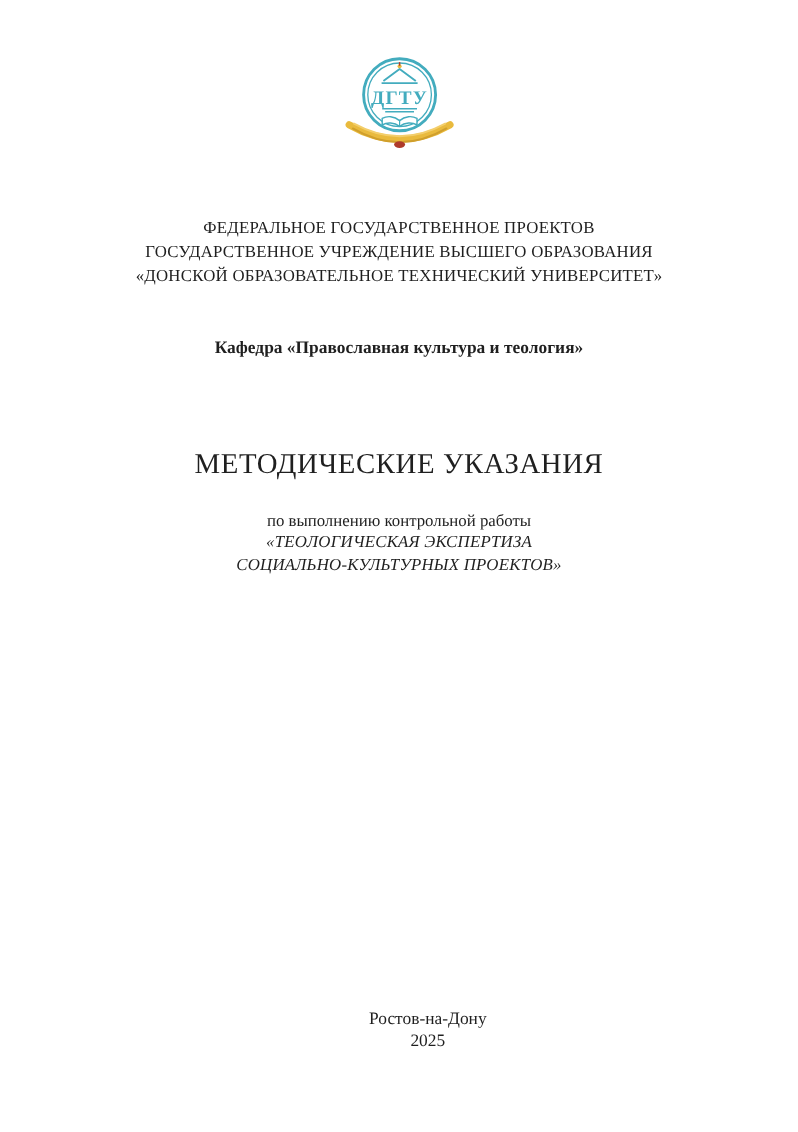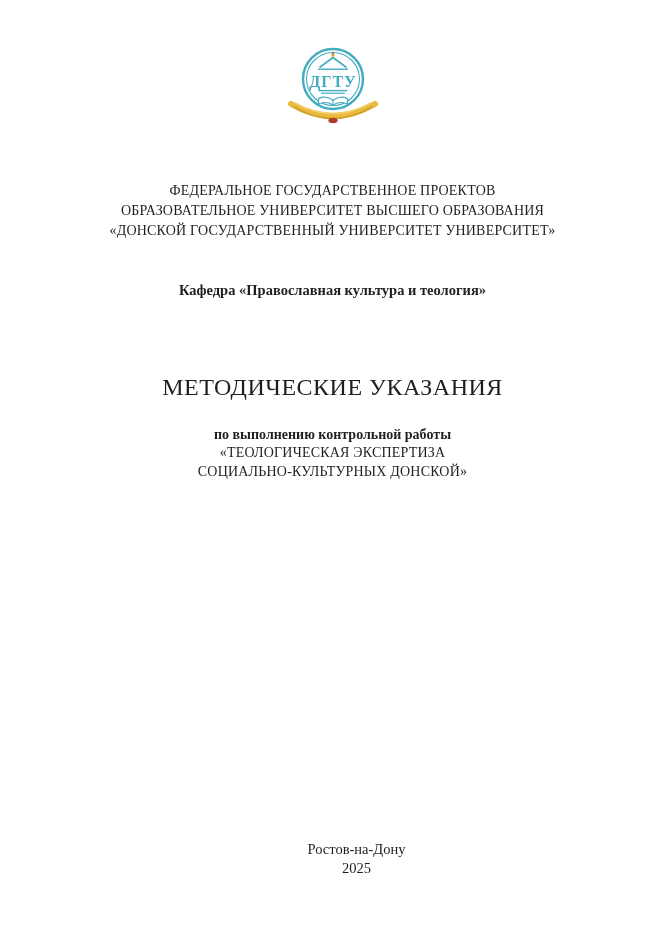--- a/index.html
+++ b/index.html
@@ -53,22 +53,22 @@
     font-size: 24px;
     line-height: 30px;
     font-weight: 400;
     letter-spacing: 0.5px;
   }
   .subtitle {
     top: 426px;
     font-size: 14px;
     line-height: 18.3px;
   }
-  .subtitle .bold { font-weight: 700; }
-  .subtitle .caps { font-weight: 400; letter-spacing: 0.2px; }
+  .subtitle .bold { font-weight: 400; }
+  .subtitle .caps { font-weight: 400; letter-spacing: 0.2px; font-style: italic; }
   .footer {
     top: 840px;
     font-size: 14.5px;
     line-height: 19px;
     font-weight: 400;
     padding-left: 24px;
   }
 </style>
 </head>
 <body>
@@ -102,32 +102,32 @@
       <g>
         <path d="M 48 54.5 C 43.5 50.5 37.5 50.5 33.5 52.6 L 33.5 58 C 37.5 55.8 43.5 55.8 48 59.3 C 52.5 55.8 58.5 55.8 62.5 58 L 62.5 52.6 C 58.5 50.5 52.5 50.5 48 54.5 Z" fill="#ffffff" stroke="#43ACBE" stroke-width="1.2" stroke-linejoin="round"></path>
         <line x1="48" y1="54.5" x2="48" y2="59.3" stroke="#43ACBE" stroke-width="1"></line>
       </g>
     </svg>
   </div>
 
 
   <div class="block institution">
     <div>ФЕДЕРАЛЬНОЕ ГОСУДАРСТВЕННОЕ ПРОЕКТОВ</div>
-    <div>ОБРАЗОВАТЕЛЬНОЕ УНИВЕРСИТЕТ ВЫСШЕГО ОБРАЗОВАНИЯ</div>
-    <div>«ДОНСКОЙ ГОСУДАРСТВЕННЫЙ УНИВЕРСИТЕТ УНИВЕРСИТЕТ»</div>
+    <div>ГОСУДАРСТВЕННОЕ УЧРЕЖДЕНИЕ ВЫСШЕГО ОБРАЗОВАНИЯ</div>
+    <div>«ДОНСКОЙ ОБРАЗОВАТЕЛЬНОЕ ТЕХНИЧЕСКИЙ УНИВЕРСИТЕТ»</div>
   </div>
 
   <div class="block doc-title">МЕТОДИЧЕСКИЕ УКАЗАНИЯ</div>
 
   <div class="block department">Кафедра «Православная культура и теология»</div>
 
   <div class="block subtitle">
     <div class="bold">по выполнению контрольной работы</div>
     <div class="caps">«ТЕОЛОГИЧЕСКАЯ ЭКСПЕРТИЗА</div>
-    <div class="caps">СОЦИАЛЬНО-КУЛЬТУРНЫХ ДОНСКОЙ»</div>
+    <div class="caps">СОЦИАЛЬНО-КУЛЬТУРНЫХ ПРОЕКТОВ»</div>
   </div>
 
   <div class="block footer">
     <div>Ростов-на-Дону</div>
     <div>2025</div>
   </div>
 
 </div>
 
 </body></html>

